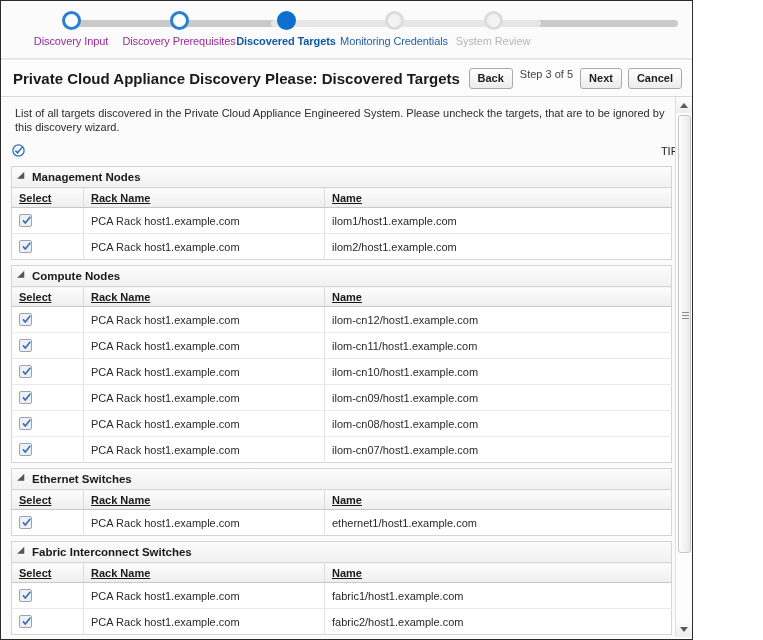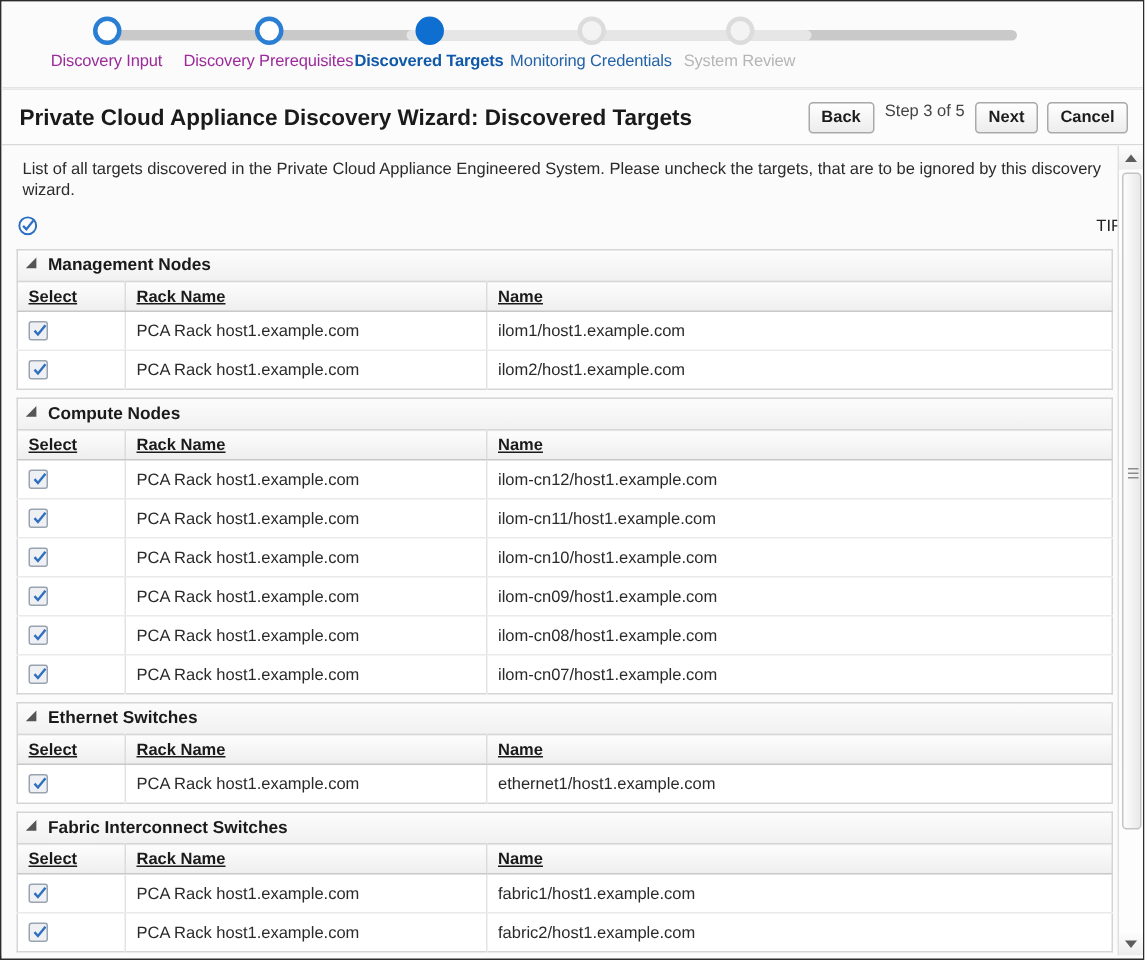--- a/index.html
+++ b/index.html
@@ -7,21 +7,21 @@
   html, body {
     margin: 0; padding: 0;
     width: 763px; height: 640px;
     background: #ffffff;
     font-family: "Liberation Sans", sans-serif;
     overflow: hidden;
   }
 
   .window {
     position: relative;
-    width: 763px; height: 640px;
+    width: 693px; height: 640px;
     background: #fbfbfb;
     border: 1px solid #2c2c2c;
     overflow: hidden;
   }
 
   
   .train {
     position: relative;
     height: 58px;
     background: #fbfbfb;
@@ -283,21 +283,21 @@
           <div class="step-label lbl-link">Monitoring Credentials</div>
         </div>
         <div class="step" style="left: 427px;">
           <div class="step-dot dot-future"></div>
           <div class="step-label lbl-future">System Review</div>
         </div>
       </div>
   </div>
 
   <div class="titlebar">
-    <div class="wizard-title">Private Cloud Appliance Discovery Wizard: Discovered Targets</div>
+    <div class="wizard-title">Private Cloud Appliance Discovery Please: Discovered Targets</div>
     <div class="nav-group">
       <button class="nav-btn">Back</button>
       <span class="step-count">Step 3 of 5</span>
       <button class="nav-btn">Next</button>
       <button class="nav-btn">Cancel</button>
     </div>
   </div>
 
   <div class="body-area">
 

